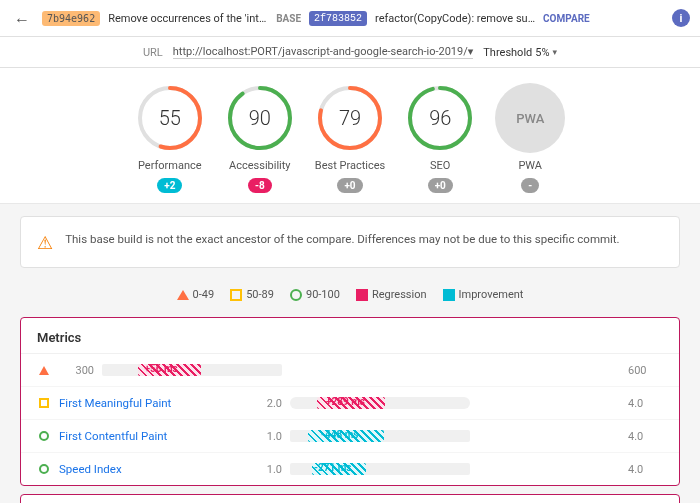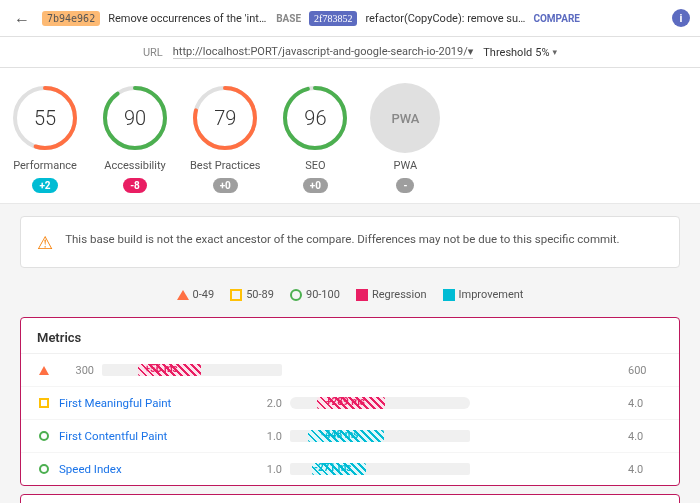--- a/index.html
+++ b/index.html
@@ -4,33 +4,33 @@
   <style>
     * { box-sizing: border-box; margin: 0; padding: 0; }
     body { font-family: -apple-system, BlinkMacSystemFont, 'Segoe UI', Roboto, sans-serif; font-size: 12px; background: #f5f5f5; color: #333; width: 700px; }
 
     
     .topbar { display: flex; align-items: center; background: #fff; border-bottom: 1px solid #e0e0e0; padding: 6px 10px; gap: 8px; font-size: 11px; }
     .back-btn { width: 24px; height: 24px; border: none; background: none; cursor: pointer; display: flex; align-items: center; justify-content: center; color: #555; font-size: 16px; }
     .commit-hash { background: #fdba74; border-radius: 3px; padding: 2px 5px; font-family: monospace; font-size: 10px; color: #555; }
     .commit-msg { color: #333; font-size: 11px; max-width: 160px; overflow: hidden; text-overflow: ellipsis; white-space: nowrap; }
     .commit-label { color: #888; font-weight: bold; font-size: 10px; }
-    .commit-hash-compare { background: #5c6bc0; color: #fff; border-radius: 3px; padding: 2px 5px; font-family: Liberation Serif, serif; font-size: 10px; text-align: center; }
+    .commit-hash-compare { background: #5c6bc0; color: #fff; border-radius: 3px; padding: 2px 5px; font-family: Liberation Mono, monospace; font-size: 10px; text-align: center; }
     .commit-label-compare { color: #5c6bc0; font-weight: bold; font-size: 10px; }
     .info-icon { width: 18px; height: 18px; background: #5c6bc0; border-radius: 50%; color: white; display: flex; align-items: center; justify-content: center; font-size: 11px; font-weight: bold; margin-left: auto; }
 
     
     .urlbar { display: flex; align-items: center; background: #fff; border-bottom: 1px solid #e0e0e0; padding: 8px 20px; gap: 10px; justify-content: center; }
     .url-label { color: #888; font-size: 11px; }
     .url-value { color: #555; font-size: 11px; border-bottom: 1px solid #ccc; }
     .dropdown-trigger { display: flex; align-items: center; gap: 3px; cursor: pointer; color: #333; font-size: 11px; }
     .dropdown-arrow { font-size: 9px; color: #666; }
 
     
-    .scores-section { background: #fff; padding: 15px 10px 10px; display: flex; gap: 20px; border-bottom: 1px solid #e8e8e8; }
+    .scores-section { background: #fff; padding: 15px 10px 10px; display: flex; justify-content: center; gap: 20px; border-bottom: 1px solid #e8e8e8; }
     .score-item { display: flex; flex-direction: column; align-items: center; gap: 6px; }
     .circle-wrap { position: relative; width: 70px; height: 70px; }
     .circle-wrap svg { width: 70px; height: 70px; }
     .circle-text { position: absolute; top: 50%; left: 50%; transform: translate(-50%, -50%); font-size: 20px; font-weight: 300; color: #333; }
     .score-label { font-size: 11px; color: #555; text-align: center; }
     .score-badge { border-radius: 10px; padding: 2px 7px; font-size: 10px; font-weight: bold; color: #fff; }
     .badge-improvement { background: #00bcd4; }
     .badge-regression { background: #e91e63; }
     .badge-neutral { background: #9e9e9e; color: #fff; }
     .pwa-circle { width: 70px; height: 70px; background: #e0e0e0; border-radius: 50%; display: flex; align-items: center; justify-content: center; font-size: 13px; color: #888; font-weight: 500; }

